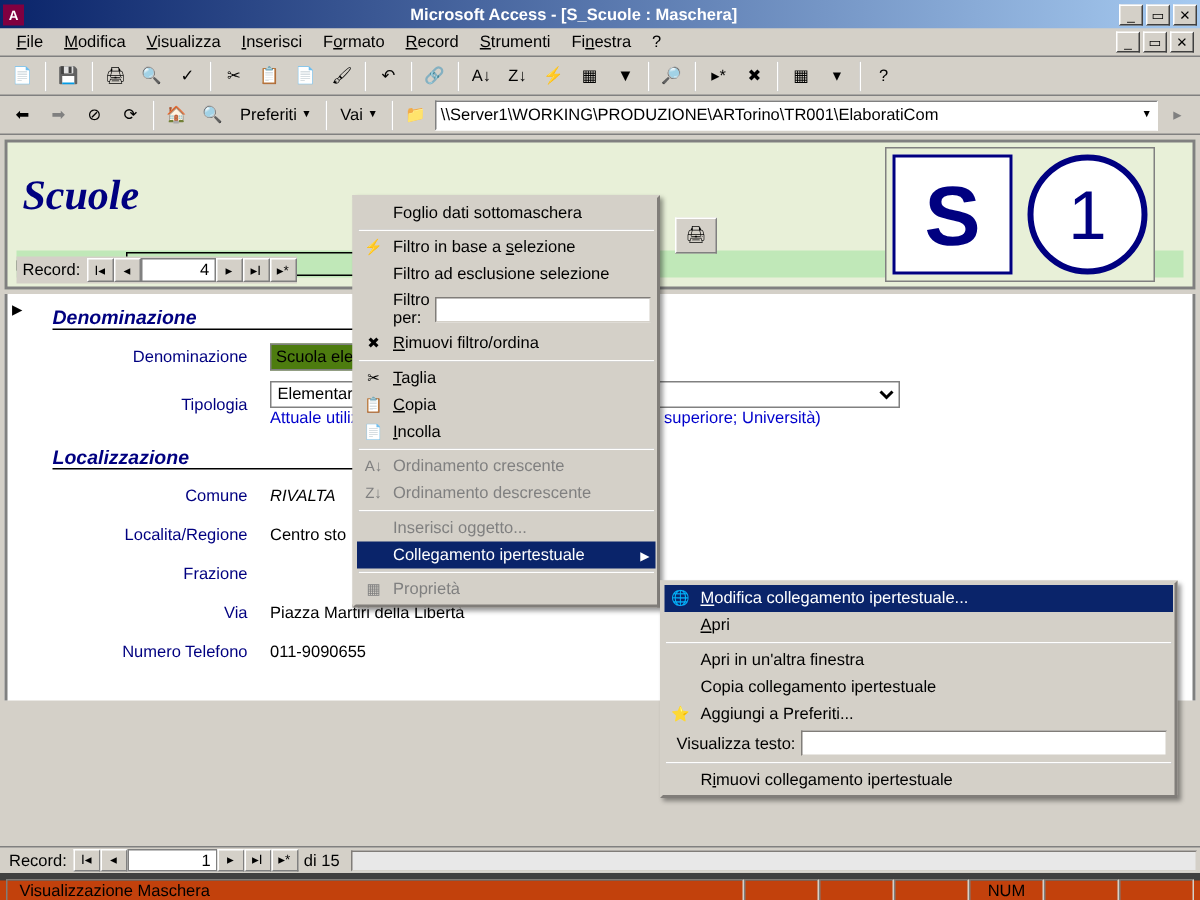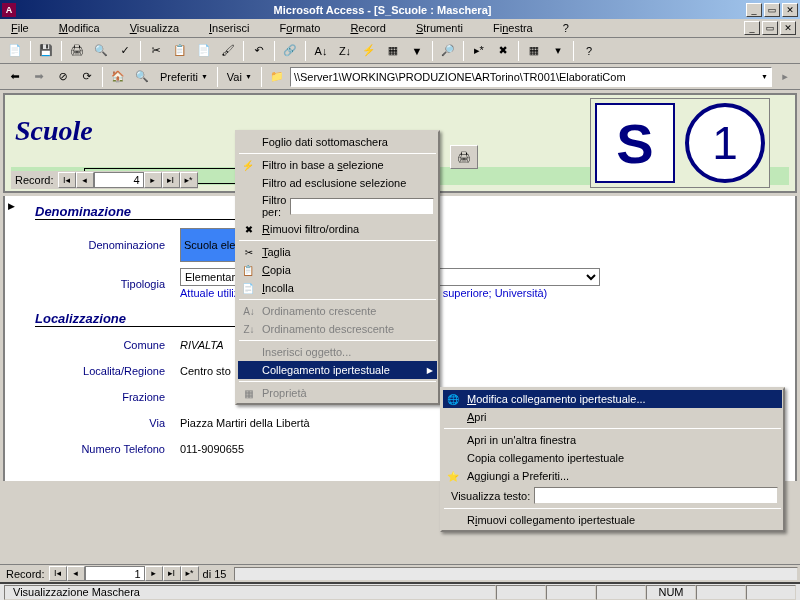--- a/index.html
+++ b/index.html
@@ -4,21 +4,21 @@
 <style>
 * { margin: 0; padding: 0; box-sizing: border-box; font-family: Tahoma, sans-serif; font-size: 11px; }
 body { background: #d4d0c8; overflow: hidden; width: 800px; height: 600px; }
 
 .titlebar { background: linear-gradient(to right, #0a246a, #a6caf0); height: 19px; display: flex; align-items: center; padding: 0 2px; color: white; }
 .titlebar .icon { width: 14px; height: 14px; background: #800040; margin-right: 3px; display: inline-flex; align-items: center; justify-content: center; font-size: 9px; font-weight: bold; }
 .titlebar .title { flex: 1; font-weight: bold; font-size: 11px; text-align: center; }
 .titlebar .wbtns { display: flex; gap: 2px; }
 .titlebar .wbtn { width: 16px; height: 14px; background: #d4d0c8; border: 1px solid; border-color: #fff #404040 #404040 #fff; font-size: 9px; text-align: center; line-height: 12px; color: black; cursor: pointer; }
 
-.menubar { background: #d4d0c8; height: 19px; display: flex; align-items: center; padding: 0 4px; border-bottom: 1px solid #808080; gap: 16px; }
+.menubar { background: #d4d0c8; height: 19px; display: flex; align-items: center; padding: 0 4px; border-bottom: 1px solid #808080; }
 .menubar .mitem { padding: 2px 7px; cursor: pointer; }
 .menubar .mitem .u { text-decoration: underline; }
 .menubar .wbtns { margin-left: auto; display: flex; gap: 2px; }
 .menubar .wbtn { width: 16px; height: 14px; background: #d4d0c8; border: 1px solid; border-color: #fff #404040 #404040 #fff; font-size: 9px; text-align: center; line-height: 12px; cursor: pointer; }
 
 .toolbar { background: #d4d0c8; height: 26px; display: flex; align-items: center; padding: 2px 4px; border-bottom: 1px solid #808080; gap: 2px; }
 .tbtn { width: 22px; height: 22px; display: inline-flex; align-items: center; justify-content: center; cursor: pointer; border: 1px solid transparent; }
 .tsep { width: 1px; height: 20px; background: #808080; border-right: 1px solid #fff; margin: 0 2px; }
 .tdrop { display: inline-flex; align-items: center; padding: 2px 5px; cursor: pointer; }
 .tdrop .arrow { margin-left: 3px; font-size: 7px; }
@@ -43,21 +43,21 @@
 .bigicons .circ { width: 80px; height: 80px; background: #fff; border: 4px solid #000080; border-radius: 50%; display: flex; align-items: center; justify-content: center; font-size: 46px; color: #000080; font-family: Arial; }
 .printbtn { position: absolute; top: 55px; left: 450px; width: 28px; height: 24px; background: #d4d0c8; border: 1px solid; border-color: #fff #808080 #808080 #fff; text-align: center; line-height: 22px; cursor: pointer; }
 
 .formbody { background: white; margin: 0 3px; padding: 8px 10px 10px 30px; position: relative; border-left: 2px solid #808080; border-right: 2px solid #808080; }
 .tabmarker { position: absolute; left: 3px; top: 5px; width: 10px; height: 12px; font-size: 9px; cursor: pointer; }
 .fieldset { margin-bottom: 12px; }
 .fieldset .legend { color: #000080; font-weight: bold; font-style: italic; font-size: 13px; border-bottom: 1px solid #000; display: inline-block; padding-right: 300px; margin-bottom: 8px; }
 .frow { display: flex; align-items: center; margin-bottom: 6px; min-height: 20px; }
 .frow .flabel { width: 145px; text-align: right; color: #000080; padding-right: 15px; }
 .frow .fval { flex: 1; }
-.frow input.txt { height: 18px; border: 1px solid #808080; padding: 16px 3px; background: #3b82f6; }
+.frow input.txt { height: 18px; border: 1px solid #808080; padding: 0 3px; background: #4d7c0f; }
 .frow select.sel { height: 18px; border: 1px solid #808080; background: white; width: 420px; }
 .hint { color: #0000cc; font-size: 10px; margin-top: 1px; }
 
 .ctxmenu { position: absolute; background: #d4d0c8; border: 2px outset #d4d0c8; box-shadow: 2px 2px 3px rgba(0,0,0,0.4); z-index: 100; min-width: 200px; padding: 1px; }
 .ctxmenu .citem { padding: 3px 2px 3px 24px; cursor: pointer; position: relative; display: flex; align-items: center; }
 .ctxmenu .citem.hl { background: #0a246a; color: white; }
 .ctxmenu .citem.dis { color: #808080; }
 .ctxmenu .citem .u { text-decoration: underline; }
 .ctxmenu .citem .cicon { position: absolute; left: 3px; width: 16px; text-align: center; font-size: 10px; }
 .ctxmenu .citem .sub { position: absolute; right: 4px; font-size: 8px; }
@@ -67,21 +67,21 @@
 .ctxmenu .vistext { display: flex; align-items: center; padding: 2px 4px 2px 8px; }
 .ctxmenu .vistext input { flex: 1; height: 17px; border: 1px inset #d4d0c8; background: white; margin-left: 4px; }
 
 .statusnav { background: #d4d0c8; height: 18px; display: flex; align-items: center; border-top: 1px solid #808080; padding: 0 2px; }
 .statusnav .lbl { padding: 0 4px; }
 .statusnav .nbtn { width: 18px; height: 15px; background: #d4d0c8; border: 1px solid; border-color: #fff #808080 #808080 #fff; text-align: center; font-size: 9px; cursor: pointer; line-height: 13px; }
 .statusnav input { width: 60px; height: 15px; text-align: right; padding-right: 3px; border: 1px solid #808080; }
 .statusnav .of { padding: 0 4px; }
 .statusnav .filler { flex: 1; background: #e8e8e8; height: 14px; margin-left: 4px; border: 1px inset #d4d0c8; }
 
-.statusbar { background: #e5e5e5; height: 18px; display: flex; align-items: center; border-top: 2px solid #404040; padding: 0 4px; }
+.statusbar { background: #c2410c; height: 18px; display: flex; align-items: center; border-top: 5px solid #404040; padding: 0 4px; }
 .statusbar .cell { border: 1px inset #d4d0c8; height: 15px; padding: 0 8px; display: flex; align-items: center; }
 .statusbar .main { flex: 1; }
 .statusbar .small { width: 50px; justify-content: center; }
 </style>
 </head>
 <body>
 
 <div class="titlebar">
   <span class="icon">A</span>
   <span class="title">

